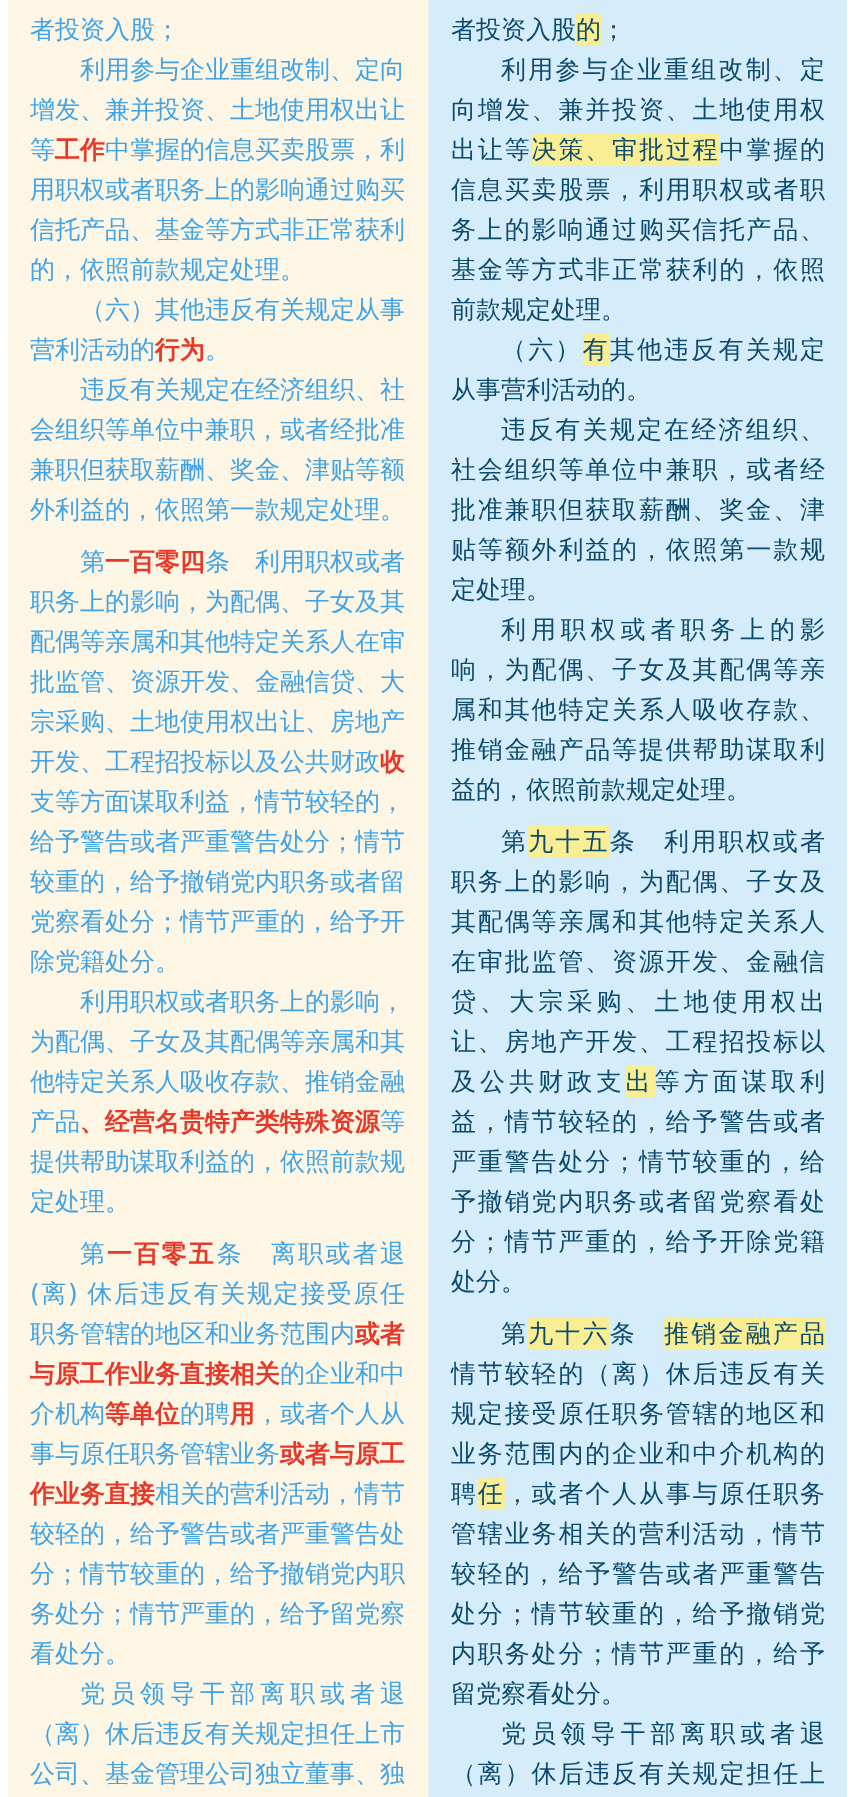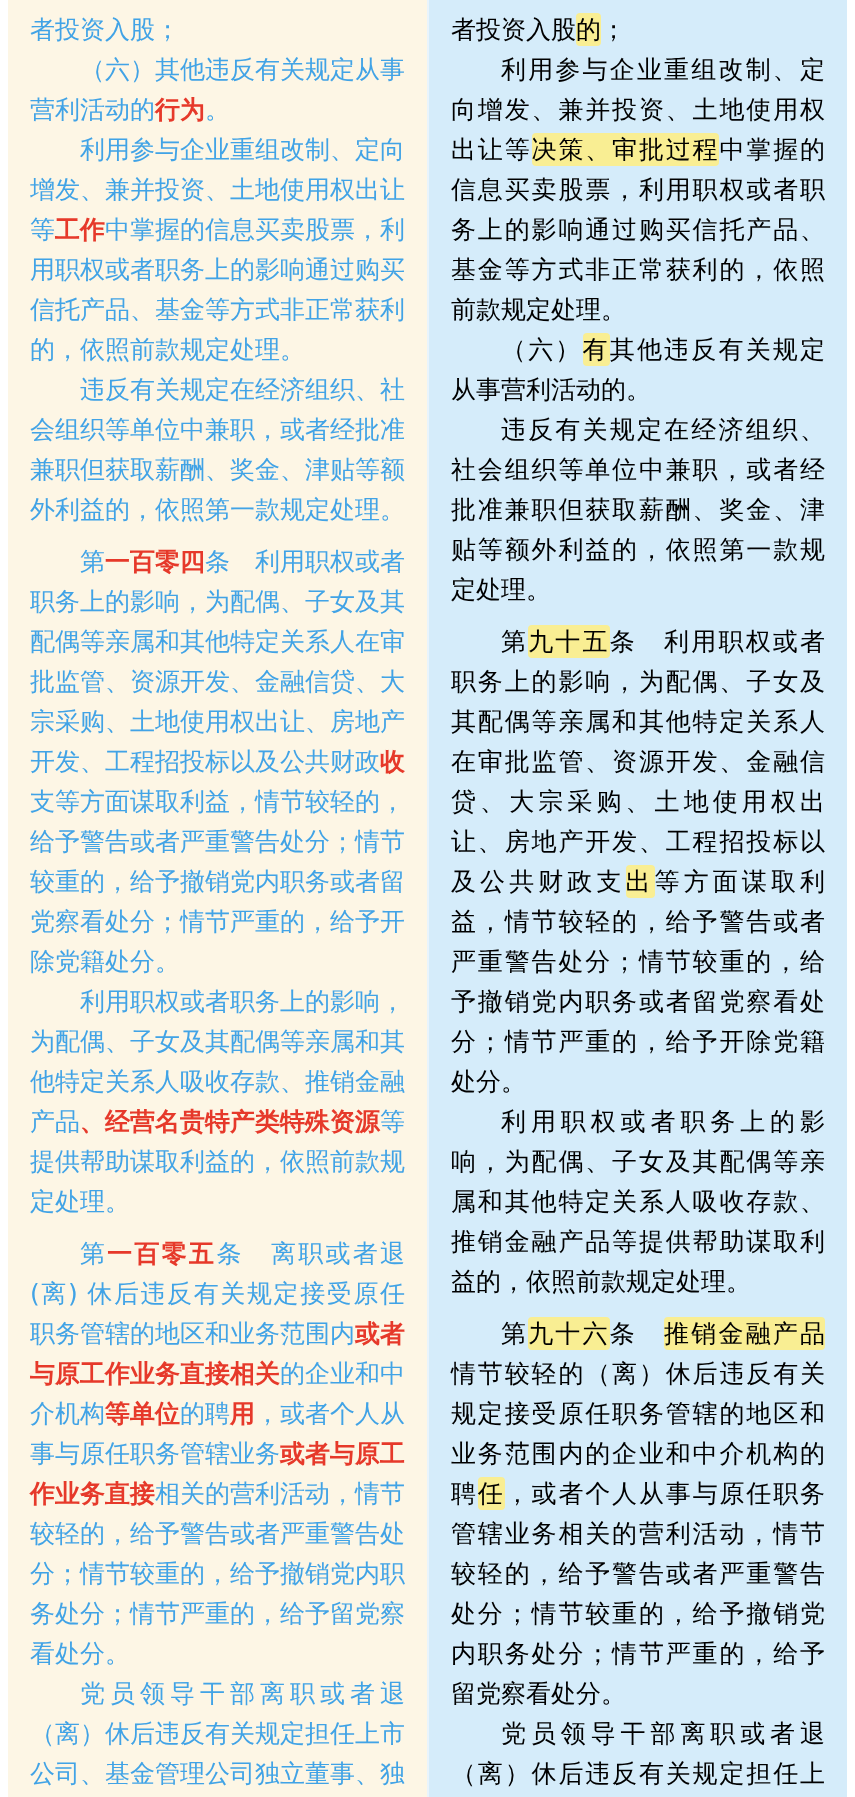--- a/index.html
+++ b/index.html
@@ -12,46 +12,46 @@
   .col{
     box-sizing:border-box;
     padding:10px 22px 0 22px;
     font-size:25px;
     line-height:40px;
     text-align:justify;
     text-justify:inter-ideograph;
     overflow:hidden;
   }
   .col-old{flex:0 0 419px;background:#fdf6e5;color:#41a3e6;}
-  .col-new{flex:0 0 420px;background:#d5ecfa;color:#000000;border-left:2px solid #e9f4fc;}
+  .col-new{flex:0 0 420px;background:#d5ecfa;color:#0c4a6e;border-left:2px solid #e9f4fc;}
   p.para{margin:0;}
   p.indent{text-indent:2em;}
   p.gap{margin-top:12px;}
   .mark-removed{color:#e6392a;font-weight:700;}
   .mark-added{background:#f9ee93;border-radius:4px;padding:2px 0;}
 </style>
 </head>
 <body>
 
 <div class="page">
   <div class="gutter"></div>
   <div class="col col-old">
       <p class="para"><span>者投资入股；</span></p>
+      <p class="para indent"><span>利用参与企业重组改制、定向增发、兼并投资、土地使用权出让等</span><span class="mark-removed">工作</span><span>中掌握的信息买卖股票，利用职权或者职务上的影响通过购买信托产品、基金等方式非正常获利的，依照前款规定处理。</span></p>
       <p class="para indent"><span>（六）其他违反有关规定从事营利活动的</span><span class="mark-removed">行为</span><span>。</span></p>
-      <p class="para indent"><span>利用参与企业重组改制、定向增发、兼并投资、土地使用权出让等</span><span class="mark-removed">工作</span><span>中掌握的信息买卖股票，利用职权或者职务上的影响通过购买信托产品、基金等方式非正常获利的，依照前款规定处理。</span></p>
       <p class="para indent"><span>违反有关规定在经济组织、社会组织等单位中兼职，或者经批准兼职但获取薪酬、奖金、津贴等额外利益的，依照第一款规定处理。</span></p>
       <p class="para indent gap"><span>第</span><span class="mark-removed">一百零四</span><span>条　利用职权或者职务上的影响，为配偶、子女及其配偶等亲属和其他特定关系人在审批监管、资源开发、金融信贷、大宗采购、土地使用权出让、房地产开发、工程招投标以及公共财政</span><span class="mark-removed">收</span><span>支等方面谋取利益，情节较轻的，给予警告或者严重警告处分；情节较重的，给予撤销党内职务或者留党察看处分；情节严重的，给予开除党籍处分。</span></p>
       <p class="para indent"><span>利用职权或者职务上的影响，为配偶、子女及其配偶等亲属和其他特定关系人吸收存款、推销金融产品</span><span class="mark-removed">、经营名贵特产类特殊资源</span><span>等提供帮助谋取利益的，依照前款规定处理。</span></p>
       <p class="para indent gap"><span>第</span><span class="mark-removed">一百零五</span><span>条　离职或者退 (离) 休后违反有关规定接受原任职务管辖的地区和业务范围内</span><span class="mark-removed">或者与原工作业务直接相关</span><span>的企业和中介机构</span><span class="mark-removed">等单位</span><span>的聘</span><span class="mark-removed">用</span><span>，或者个人从事与原任职务管辖业务</span><span class="mark-removed">或者与原工作业务直接</span><span>相关的营利活动，情节较轻的，给予警告或者严重警告处分；情节较重的，给予撤销党内职务处分；情节严重的，给予留党察看处分。</span></p>
       <p class="para indent"><span>党员领导干部离职或者退（离）休后违反有关规定担任上市公司、基金管理公司独立董事、独立监事等职务，情节较轻的，给予警告或者严重警告处分；情节较重的，给予撤销党</span></p>
     </div>
   <div class="col col-new">
       <p class="para"><span>者投资入股</span><span class="mark-added">的</span><span>；</span></p>
       <p class="para indent"><span>利用参与企业重组改制、定向增发、兼并投资、土地使用权出让等</span><span class="mark-added">决策、审批过程</span><span>中掌握的信息买卖股票，利用职权或者职务上的影响通过购买信托产品、基金等方式非正常获利的，依照前款规定处理。</span></p>
       <p class="para indent"><span>（六）</span><span class="mark-added">有</span><span>其他违反有关规定从事营利活动的。</span></p>
       <p class="para indent"><span>违反有关规定在经济组织、社会组织等单位中兼职，或者经批准兼职但获取薪酬、奖金、津贴等额外利益的，依照第一款规定处理。</span></p>
+      <p class="para indent"><span>利用职权或者职务上的影响，为配偶、子女及其配偶等亲属和其他特定关系人吸收存款、推销金融产品等提供帮助谋取利益的，依照前款规定处理。</span></p>
       <p class="para indent gap"><span>第</span><span class="mark-added">九十五</span><span>条　利用职权或者职务上的影响，为配偶、子女及其配偶等亲属和其他特定关系人在审批监管、资源开发、金融信贷、大宗采购、土地使用权出让、房地产开发、工程招投标以及公共财政支</span><span class="mark-added">出</span><span>等方面谋取利益，情节较轻的，给予警告或者严重警告处分；情节较重的，给予撤销党内职务或者留党察看处分；情节严重的，给予开除党籍处分。</span></p>
-      <p class="para indent"><span>利用职权或者职务上的影响，为配偶、子女及其配偶等亲属和其他特定关系人吸收存款、推销金融产品等提供帮助谋取利益的，依照前款规定处理。</span></p>
       <p class="para indent gap"><span>第</span><span class="mark-added">九十六</span><span>条　</span><span class="mark-added">推销金融产品</span><span>情节较轻的（离）休后违反有关规定接受原任职务管辖的地区和业务范围内的企业和中介机构的聘</span><span class="mark-added">任</span><span>，或者个人从事与原任职务管辖业务相关的营利活动，情节较轻的，给予警告或者严重警告处分；情节较重的，给予撤销党内职务处分；情节严重的，给予留党察看处分。</span></p>
       <p class="para indent"><span>党员领导干部离职或者退（离）休后违反有关规定担任上市公司、基金管理公司独立董事、独立监事等职务，情节较轻的，给予警告或者严重警告处分；情节较重的，给予撤销党内职务处分；情节严重的，给予留党</span></p>
     </div>
   <div class="gutter"></div>
 </div>
 
 </body></html>

